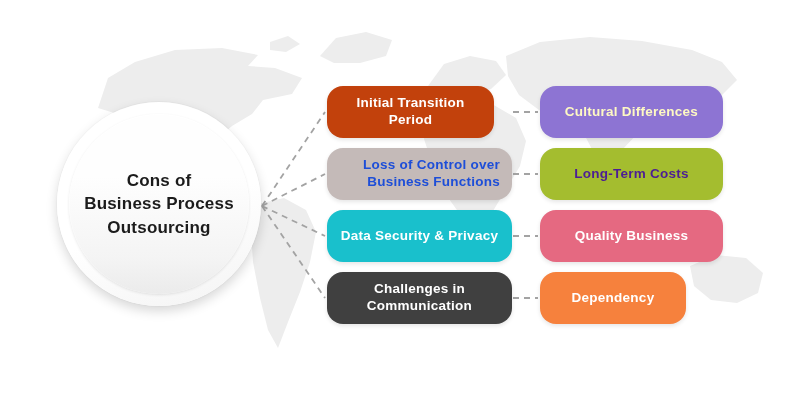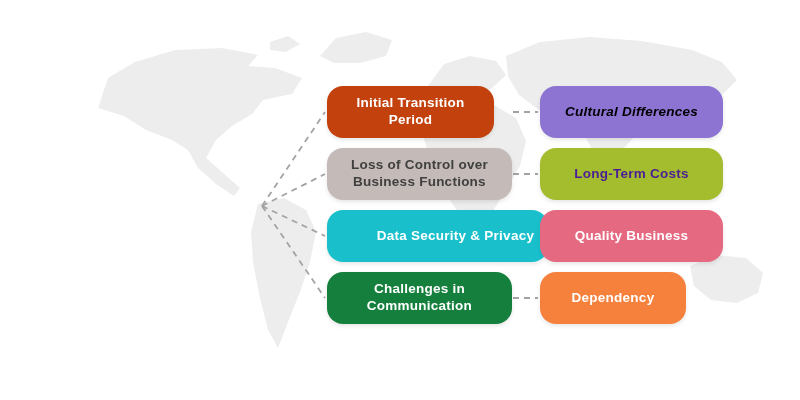--- a/index.html
+++ b/index.html
@@ -66,36 +66,43 @@
       <line x1="262" y1="206" x2="325" y2="112" stroke="#A3A3A3" stroke-width="1.8" stroke-dasharray="6 5"></line>
       <line x1="513" y1="112" x2="538" y2="112" stroke="#A3A3A3" stroke-width="1.8" stroke-dasharray="6 5"></line>
       <line x1="262" y1="206" x2="325" y2="174" stroke="#A3A3A3" stroke-width="1.8" stroke-dasharray="6 5"></line>
       <line x1="513" y1="174" x2="538" y2="174" stroke="#A3A3A3" stroke-width="1.8" stroke-dasharray="6 5"></line>
       <line x1="262" y1="206" x2="325" y2="236" stroke="#A3A3A3" stroke-width="1.8" stroke-dasharray="6 5"></line>
       <line x1="513" y1="236" x2="538" y2="236" stroke="#A3A3A3" stroke-width="1.8" stroke-dasharray="6 5"></line>
       <line x1="262" y1="206" x2="325" y2="298" stroke="#A3A3A3" stroke-width="1.8" stroke-dasharray="6 5"></line>
       <line x1="513" y1="298" x2="538" y2="298" stroke="#A3A3A3" stroke-width="1.8" stroke-dasharray="6 5"></line>
     </svg>
 
+  <div class="hub-outer">
+    <div class="hub-inner">
+      <div class="hub-title" style="color: rgb(27, 27, 27);">Cons of
+Business Process
+Outsourcing</div>
+    </div>
+  </div>
 
   <div>
       <div class="con-box" style="left: 327px; top: 86px; width: 167px; background: #c2410c;">
         <span style="color: rgb(255, 255, 255);">Initial Transition Period</span>
       </div>
       <div class="con-box" style="left: 327px; top: 148px; width: 185px; background: rgb(196, 186, 184);">
-        <span style="color: #404040;">Loss of Control over Business Functions</span>
+        <span style="color: #1d4ed8; text-align: right;">Loss of Control over Business Functions</span>
       </div>
-      <div class="con-box" style="left: 327px; top: 210px; width: 185px; background: rgb(25, 192, 204); padding-left: 36px;">
+      <div class="con-box" style="left: 327px; top: 210px; width: 185px; background: rgb(25, 192, 204);">
         <span style="color: rgb(255, 255, 255);">Data Security &amp; Privacy</span>
       </div>
-      <div class="con-box" style="left: 327px; top: 272px; width: 185px; background: #15803d;">
+      <div class="con-box" style="left: 327px; top: 272px; width: 185px; background: #404040;">
         <span style="color: rgb(255, 255, 255);">Challenges in Communication</span>
       </div>
       <div class="con-box" style="left: 540px; top: 86px; width: 183px; background: rgb(141, 116, 211);">
-        <span style="color: #000000; font-style: italic;">Cultural Differences</span>
+        <span style="color: #fef9c3;">Cultural Differences</span>
       </div>
       <div class="con-box" style="left: 540px; top: 148px; width: 183px; background: rgb(164, 189, 47);">
         <span style="color: #4c1d95;">Long-Term Costs</span>
       </div>
       <div class="con-box" style="left: 540px; top: 210px; width: 183px; background: rgb(229, 105, 129);">
         <span style="color: rgb(255, 255, 255);">Quality Business</span>
       </div>
       <div class="con-box" style="left: 540px; top: 272px; width: 146px; background: rgb(246, 129, 61);">
         <span style="color: rgb(255, 255, 255);">Dependency</span>
       </div>

